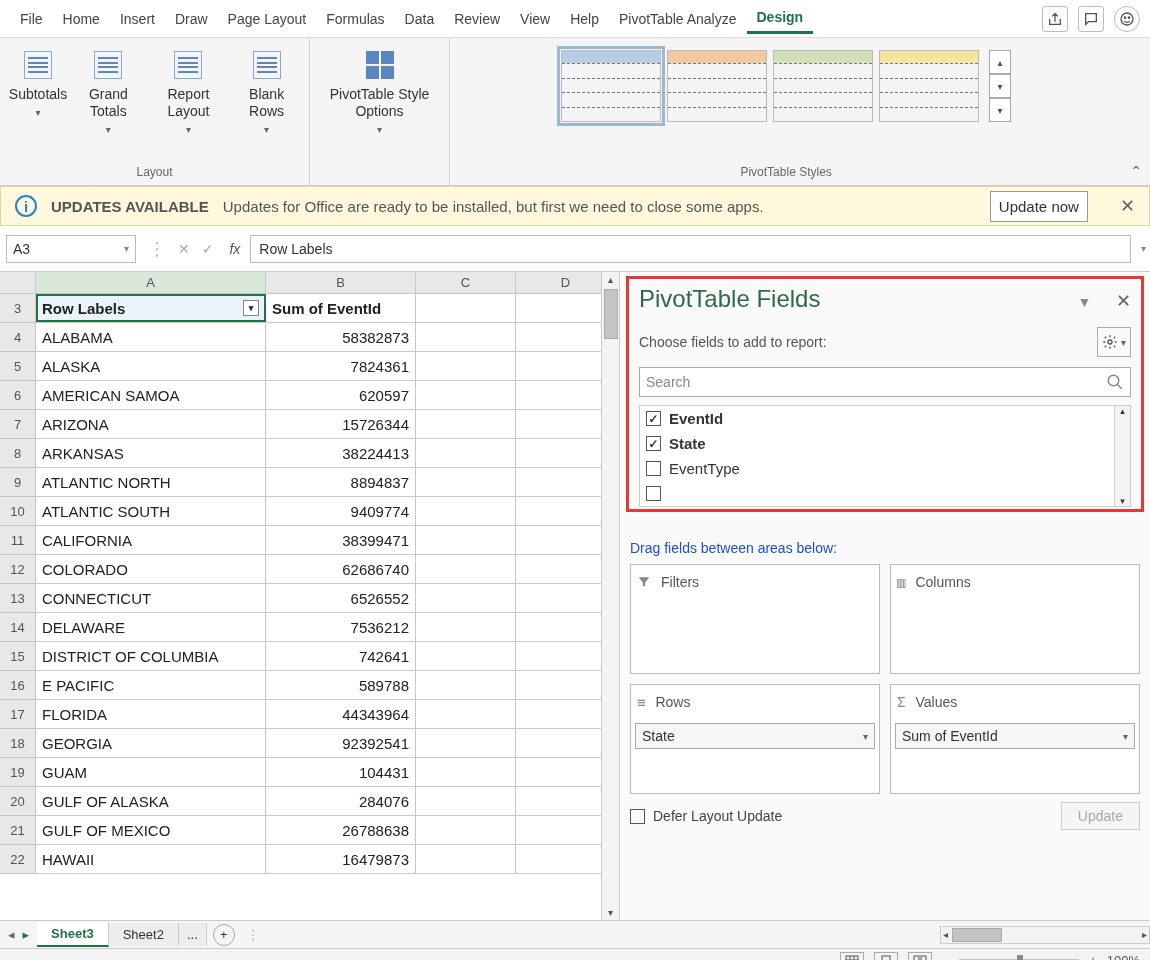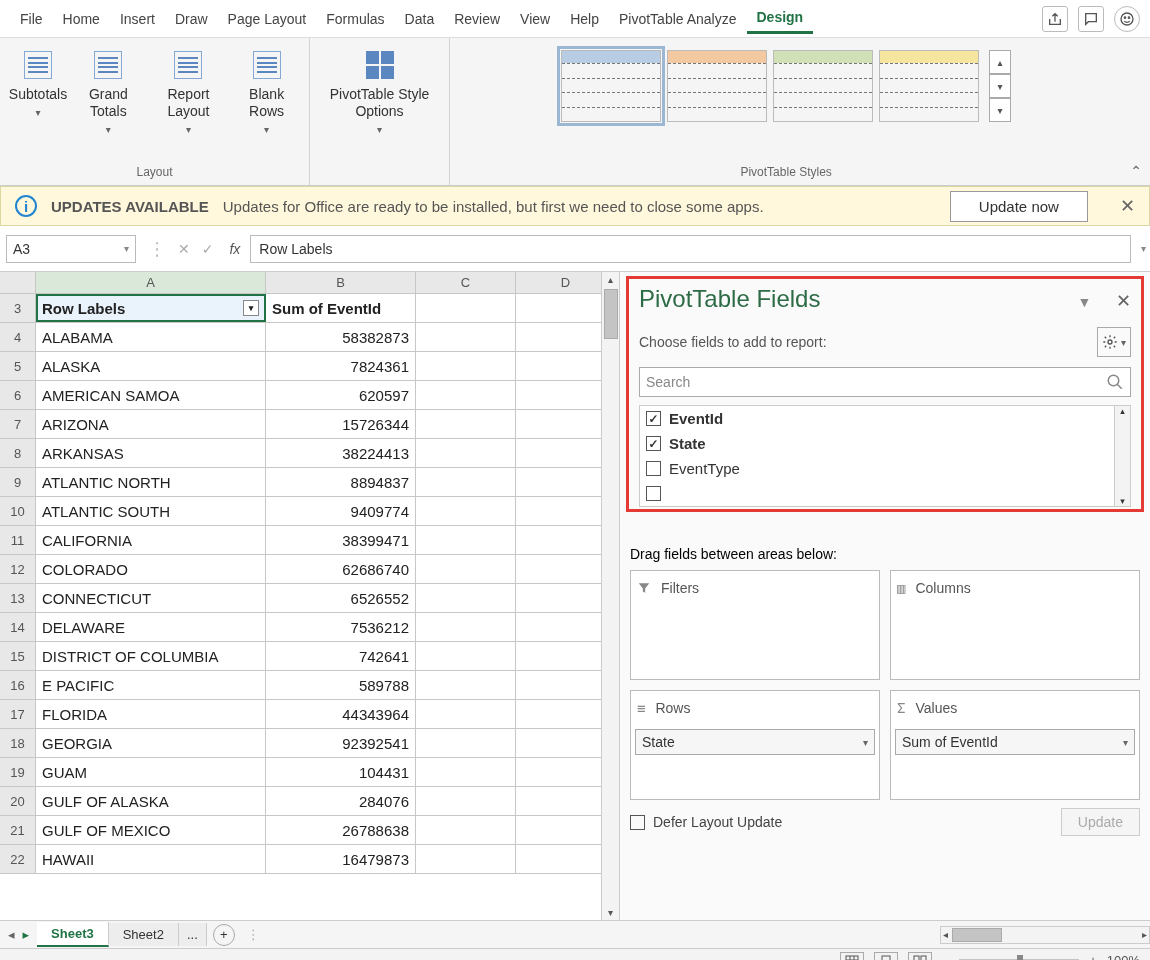--- a/index.html
+++ b/index.html
@@ -35,21 +35,21 @@
   .style-thumb{width:100px;height:72px;border:1px solid #bbb;display:flex;flex-direction:column;overflow:hidden}
   .style-thumb.sel{outline:3px solid #9bb7d4;outline-offset:1px}
   .sthdr{height:12px}
   .strow{flex:1;border-top:1px dashed #777}
   .gallery-nav{display:flex;flex-direction:column;margin-left:4px}
   .gallery-nav div{width:22px;height:24px;border:1px solid #aaa;display:flex;align-items:center;justify-content:center;background:#fff;font-size:10px;color:#555;cursor:pointer}
   .ribbon-collapse{margin-left:auto;padding:0 8px;display:flex;align-items:flex-end;color:#666;cursor:pointer;font-size:14px;padding-bottom:6px}
   
   .banner{display:flex;align-items:center;height:40px;background:var(--banner-bg);border:1px solid var(--banner-border);padding:0 14px;gap:14px;font-size:15px}
   .info-circ{width:22px;height:22px;border:2px solid #2185d0;border-radius:50%;display:flex;align-items:center;justify-content:center;color:#2185d0;font-weight:700}
-  .banner-btn{margin-left:auto;border:1px solid #999;padding:6px 28px;background:#fff;cursor:pointer}
+  .banner-btn{margin-left:auto;border:1px solid #999;padding:6px 8px;background:#fff;cursor:pointer}
   .banner-x{margin-left:18px;color:#666;font-size:18px;cursor:pointer}
   
   .fbar{display:flex;align-items:center;height:46px;border-bottom:1px solid #ccc;background:#fff}
   .namebox{width:130px;height:28px;border:1px solid #bbb;margin:0 6px;padding:2px 6px;display:flex;align-items:center;justify-content:space-between;font-size:14px}
   .namebox::after{content:"\25BE";color:#888;font-size:10px}
   .fsep{color:#bbb;padding:0 6px;font-size:18px}
   .fx{font-style:italic;color:#555;padding:0 10px}
   .finput{flex:1;border:1px solid #bbb;height:28px;padding:2px 8px;margin-right:6px;display:flex;align-items:center;color:#333}
   .finput-dd{color:#888;padding:0 4px;font-size:10px}
   
@@ -84,21 +84,21 @@
   .pane-sub{color:#555;margin:14px 0 10px;display:flex;align-items:center;justify-content:space-between}
   .gear{width:34px;height:30px;border:1px solid #aaa;display:flex;align-items:center;justify-content:center;cursor:pointer}
   .gear::after{content:" \25BE";font-size:10px;color:#666;margin-left:3px}
   .search{display:flex;align-items:center;border:1px solid #aaa;height:30px;background:#fff;padding:0 6px;color:#888}
   .search svg{margin-left:auto}
   .fieldlist{border:1px solid #ccc;background:#fff;margin-top:8px;max-height:104px;overflow:hidden;position:relative}
   .fld{display:flex;align-items:center;padding:4px 6px;gap:8px;font-size:15px}
   .fld.b{font-weight:700}
   .chk{width:15px;height:15px;border:1px solid #555;display:flex;align-items:center;justify-content:center;font-size:12px;color:#333}
   .fieldlist .mini-scroll{position:absolute;right:0;top:0;width:16px;height:100%;display:flex;flex-direction:column;justify-content:space-between;align-items:center;background:#f3f3f3;border-left:1px solid #ccc}
-  .areas-label{color:#000000;margin:14px 4px 8px}
+  .areas-label{color:#1d4ed8;margin:8px 4px 8px}
   .areas{display:grid;grid-template-columns:1fr 1fr;grid-template-rows:110px 110px;gap:10px;padding:0 4px}
   .area{border:1px solid #bbb;background:#fff;display:flex;flex-direction:column}
   .area-title{display:flex;align-items:center;gap:10px;padding:4px 6px;color:#555;height:34px}
   .area-body{flex:1;padding:4px}
   .chip{border:1px solid #aaa;padding:4px 6px;display:flex;align-items:center;justify-content:space-between;background:#f6f6f6;cursor:pointer}
   .chip::after{content:"\25BE";color:#666;font-size:10px}
   .defer{display:flex;align-items:center;justify-content:space-between;padding:8px 4px}
   .defer-left{display:flex;align-items:center;gap:8px;color:#444}
   .upd-btn{border:1px solid #ccc;padding:5px 16px;color:#aaa;background:#f5f5f5}
   

